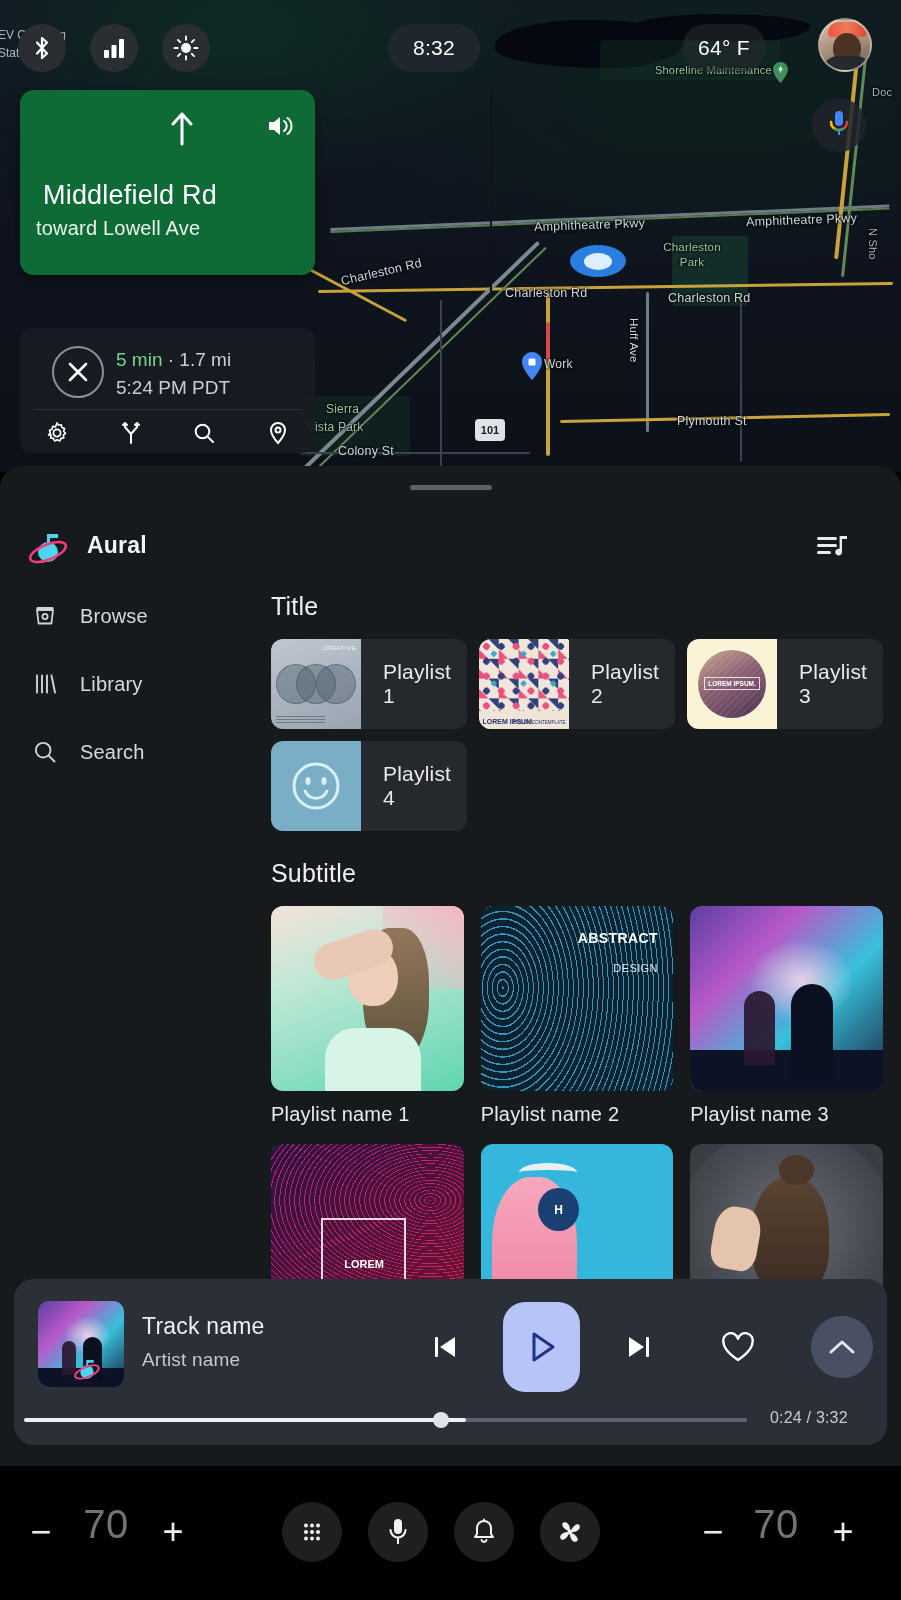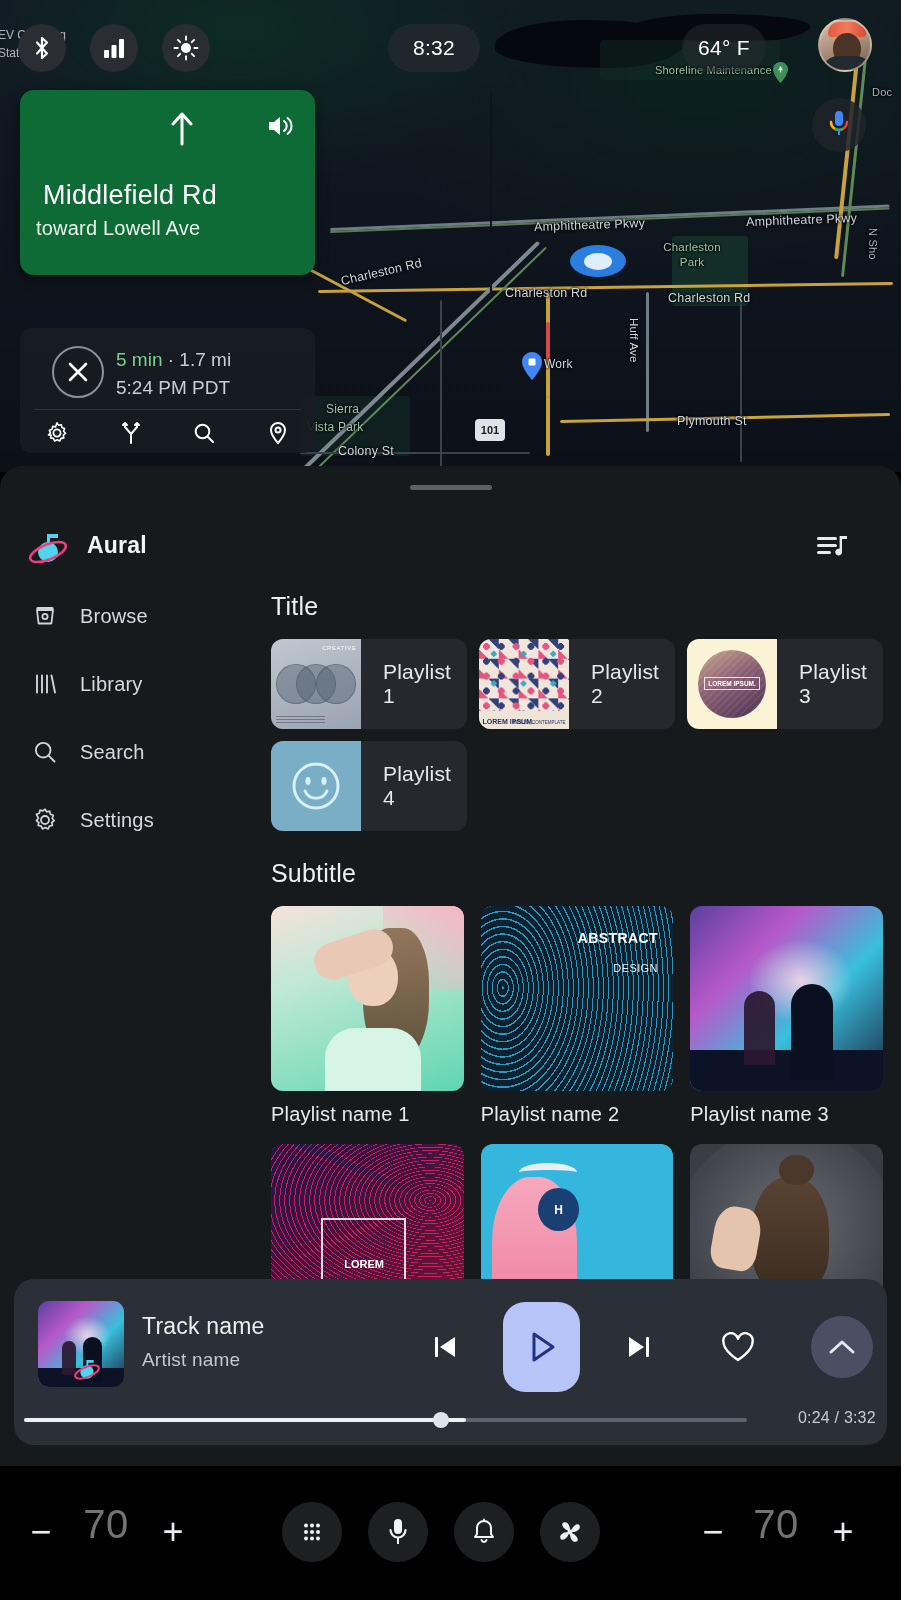--- a/index.html
+++ b/index.html
@@ -247,21 +247,21 @@
   #artist-name{ position:absolute; left:128px; top:70px; color:#c3c8ce; font-size:19px; letter-spacing:.2px; }
   .ctl{ position:absolute; display:flex; align-items:center; justify-content:center; }
   #btn-prev{ left:410px; top:47px; width:42px; height:42px; }
   #btn-play{ left:489px; top:23px; width:77px; height:90px; border-radius:22px; background:#b7c4f7; }
   #btn-next{ left:604px; top:47px; width:42px; height:42px; }
   #btn-like{ left:702px; top:46px; width:44px; height:44px; }
   #btn-expand{ left:797px; top:37px; width:62px; height:62px; border-radius:50%; background:#4a5064; }
   #prog-track{ position:absolute; left:24px; top:1418px; width:723px; height:4px; border-radius:2px; background:#5d646f; z-index:61; }
   #prog-fill{ position:absolute; left:0; top:0; height:4px; border-radius:2px; background:#eef0f4; width:442px; }
   #prog-knob{ position:absolute; left:433px; top:1412px; width:16px; height:16px; border-radius:50%; background:#dfe3ea; z-index:62; }
-  #prog-time{ position:absolute; left:798px; top:1409px; color:#c6cbd3; font-size:16px; z-index:62; letter-spacing:.2px; }
+  #prog-time{ position:absolute; left:770px; top:1409px; color:#c6cbd3; font-size:16px; z-index:62; letter-spacing:.2px; }
 
   
   #sys-bar{ position:absolute; left:0; top:1466px; width:901px; height:134px; background:#000; z-index:70; }
   .vol-minus,.vol-plus{ position:absolute; top:42px; color:#e9ecef; font-size:36px; font-weight:300;
     width:42px; height:48px; display:flex; align-items:center; justify-content:center; }
   .vol-num{ position:absolute; top:36px; color:#737373; font-size:40px; font-weight:300;
     width:80px; text-align:center; letter-spacing:.5px; }
   .sys-pill{ position:absolute; top:36px; width:60px; height:60px; border-radius:50%;
     background:#1d1f21; display:flex; align-items:center; justify-content:center; }
 </style>
@@ -479,29 +479,20 @@
       </div>
       <div class="nav-item">
         <span class="nav-icon">
           <svg width="26" height="26" viewBox="0 0 26 26">
               <circle cx="11.2" cy="11.2" r="7.3" stroke="#cfd4da" stroke-width="1.9" fill="none"></circle>
               <path d="M16.6 16.6 L22.5 22.5" stroke="#cfd4da" stroke-width="1.9" stroke-linecap="round"></path>
             </svg>
         </span>
         <span class="ni-label">Search</span>
       </div>
-      <div class="nav-item">
-        <span class="nav-icon">
-          <svg width="26" height="26" viewBox="0 0 26 26">
-              <circle cx="13" cy="13" r="4" stroke="#cfd4da" stroke-width="1.8" fill="none"></circle>
-              <path d="M13 2.2l1.7 2.6 3-.6.7 3 2.9 1.1-1.1 2.9 2 2.3-2.4 2 .6 3-3 .6-1.3 2.8-2.8-1.3-2.8 1.3-1.3-2.8-3-.6.6-3-2.4-2 2-2.3L4.4 7.3l2.9-1.1.7-3 3 .6z" stroke="#cfd4da" stroke-width="1.7" fill="none" stroke-linejoin="round"></path>
-            </svg>
-        </span>
-        <span class="ni-label">Settings</span>
-      </div>
     </div>
 
     <div id="content">
       <div class="sec-title">Title</div>
 
       <div class="grid2">
         <div class="pl-card">
           <div class="pl-thumb art-creative">
             <div class="c1"></div>
               <div class="c2"></div>

